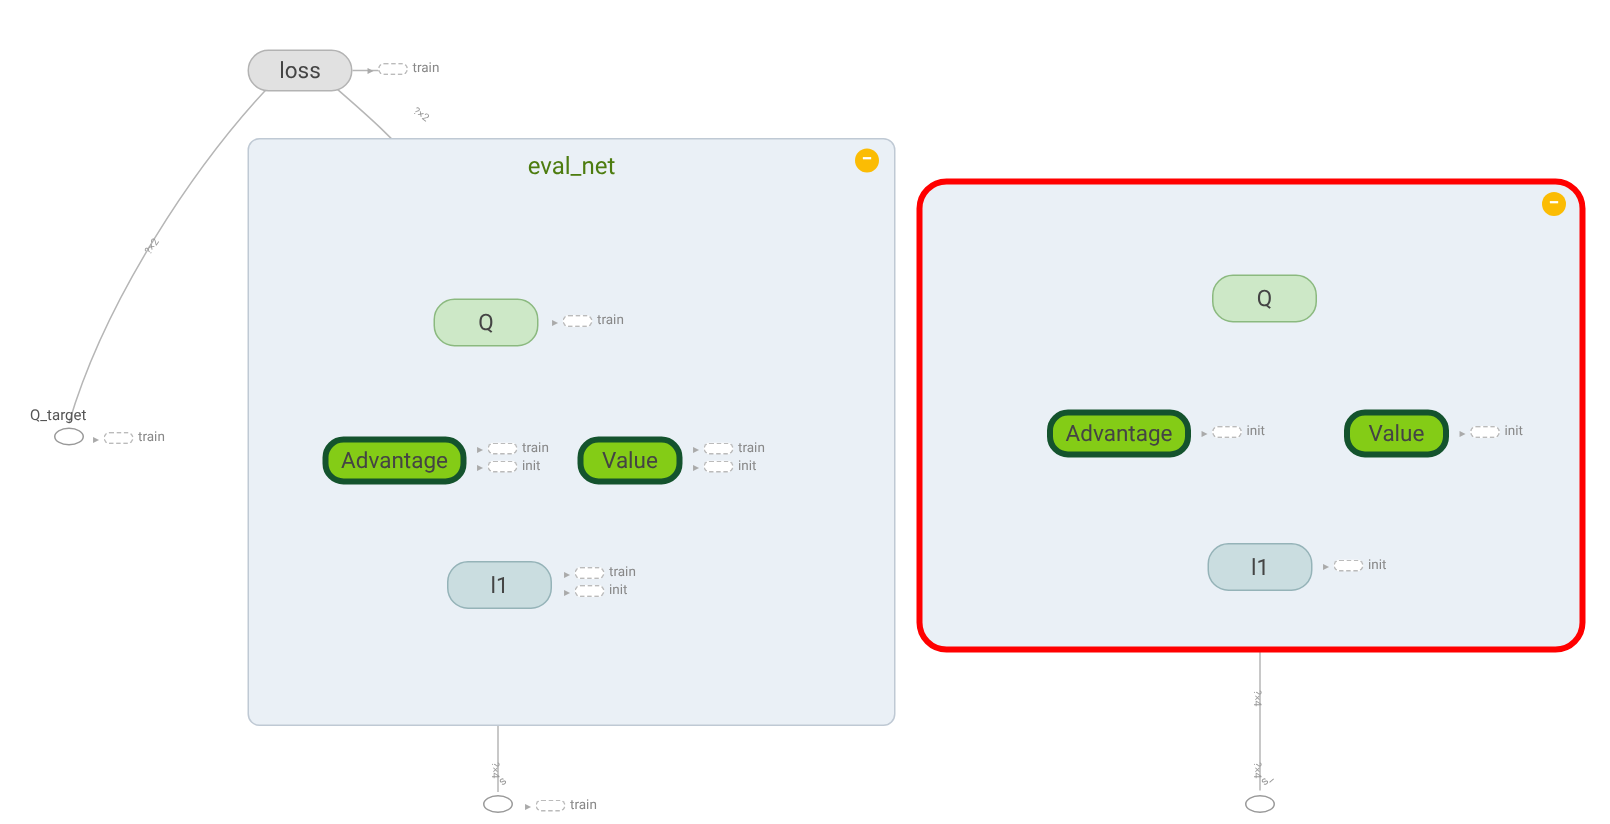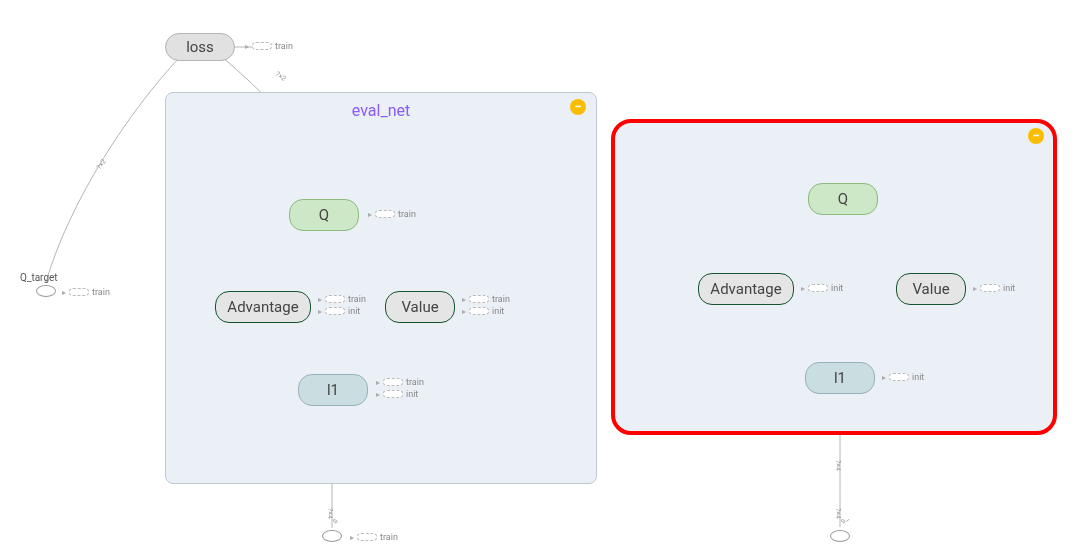--- a/index.html
+++ b/index.html
@@ -27,21 +27,21 @@
     outline: 4px solid #ff0000;
     outline-offset: -2px;
     border-radius: 18px;
   }
   .group .title {
     position: absolute;
     top: 8px;
     width: 100%;
     text-align: center;
     font-size: 16px;
-    color: #8b5cf6;
+    color: #4d7c0f;
   }
   .group .collapse-icon {
     position: absolute;
     top: 6px;
     right: 10px;
     width: 16px;
     height: 16px;
     border-radius: 50%;
     background: #fbbc04;
     color: #fff;
@@ -54,21 +54,21 @@
     position: absolute;
     border-radius: 14px;
     display: flex;
     align-items: center;
     justify-content: center;
     font-size: 15px;
     padding: 4px 10px;
     color: #444;
   }
   .node.green  { background: #cde8c7; border: 1px solid #8bb97f; }
-  .node.orange { background: #e5e5e5; border: 1px solid #14532d; }
+  .node.orange { background: #84cc16; border: 4px solid #14532d; }
   .node.blue   { background: #cadde0; border: 1px solid #95b3b8; }
   .node.gray   { background: #e1e1e1; border: 1px solid #b3b3b3; }
   .io-circle {
     position: absolute;
     width: 20px;
     height: 12px;
     border: 1px solid #999;
     border-radius: 50%;
     background: #fff;
   }

